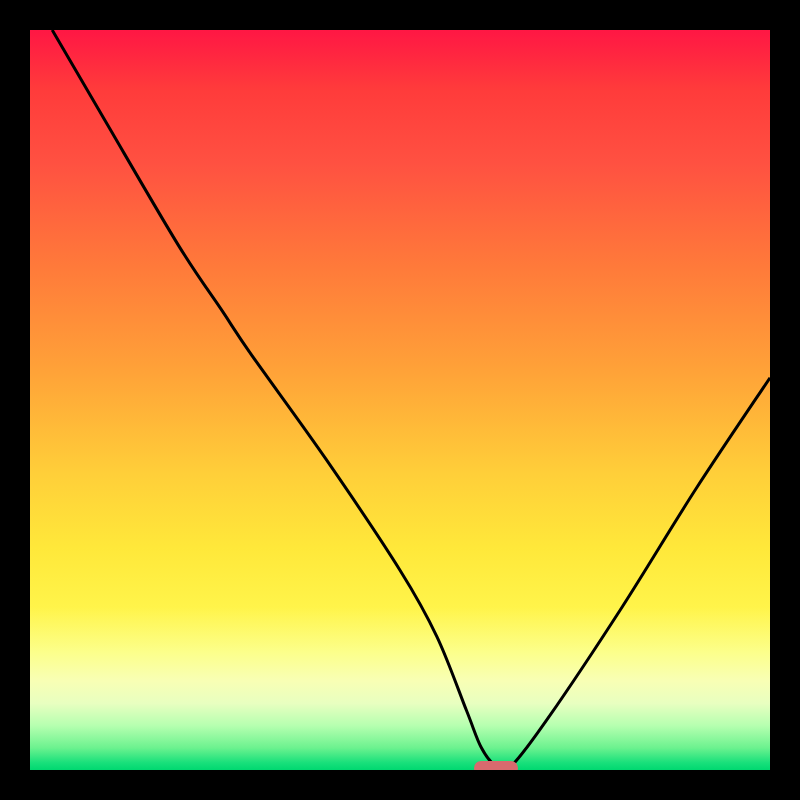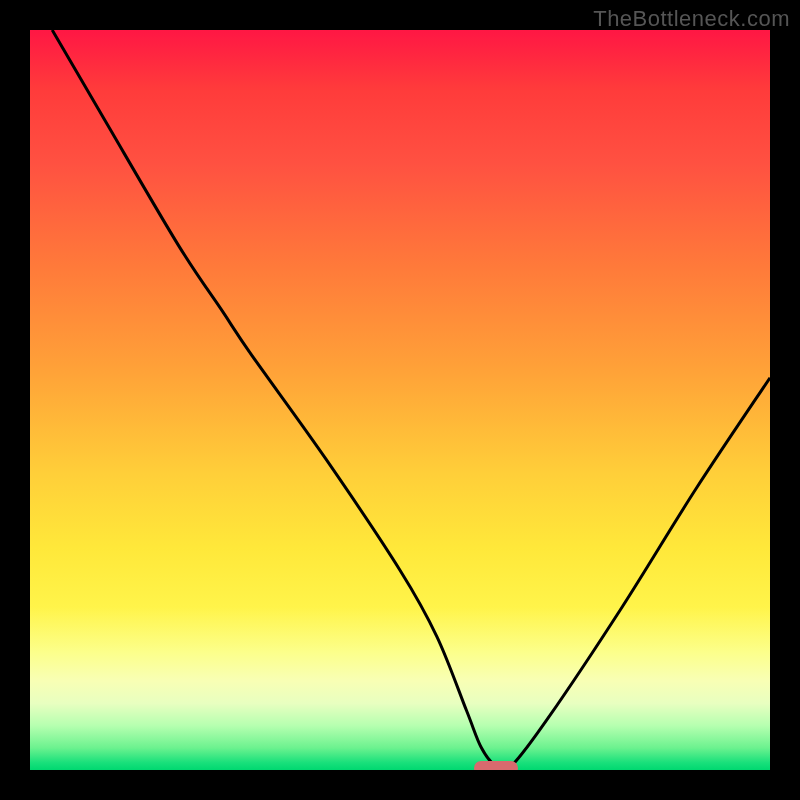--- a/index.html
+++ b/index.html
@@ -69,21 +69,20 @@
     background: #d86a6e;
     border-radius: 7px;
     z-index: 2;
   }
 </style>
 </head>
 <body>
 
 <div class="frame">
 
-  <div class="watermark">TheBottleneck.com</div>
 
   <div class="plot-area">
 
     <div class="gradient-bg"></div>
 
     <svg class="curve" id="curve-svg" viewBox="0 0 740 740" preserveAspectRatio="none">
       <path id="curve-path" fill="none" stroke="#000000" stroke-width="3" d="M 22.2 0 C 30.833333333333332 14.799999999999992 53.03333333333333 53.03333333333328 74 88.79999999999995 C 94.96666666666667 124.56666666666663 128.26666666666665 182.53333333333336 148 214.60000000000002 C 167.73333333333335 246.66666666666669 180.06666666666666 262.7 192.4 281.2 C 204.73333333333335 299.7 204.73333333333335 300.9333333333333 222 325.59999999999997 C 239.26666666666665 350.26666666666665 271.3333333333333 393.4333333333333 296 429.2 C 320.6666666666667 464.9666666666667 351.5 510.6 370 540.2 C 388.5 569.8000000000001 395.9000000000001 583.3666666666667 407.00000000000006 606.8 C 418.1 630.2333333333332 429.2 662.3 436.59999999999997 680.8 C 443.99999999999994 699.3 446.46666666666664 708.55 451.4 717.8 C 456.3333333333333 727.05 461.26666666666665 733.2166666666666 466.2 736.3 C 471.1333333333333 739.3833333333333 472.3666666666667 744.3166666666666 481 736.3 C 489.6333333333333 728.2833333333333 499.5 714.7166666666667 518 688.2 C 536.5 661.6833333333334 567.3333333333334 615.4333333333334 592 577.2 C 616.6666666666666 538.9666666666667 641.3333333333334 497.03333333333336 666 458.8 C 690.6666666666666 420.56666666666666 727.6666666666666 366.29999999999995 740 347.79999999999995"></path>
     </svg>
 
     <div class="marker" id="optimal-marker" style="left: 444px; width: 44.4px; top: 730.78px;"></div>

